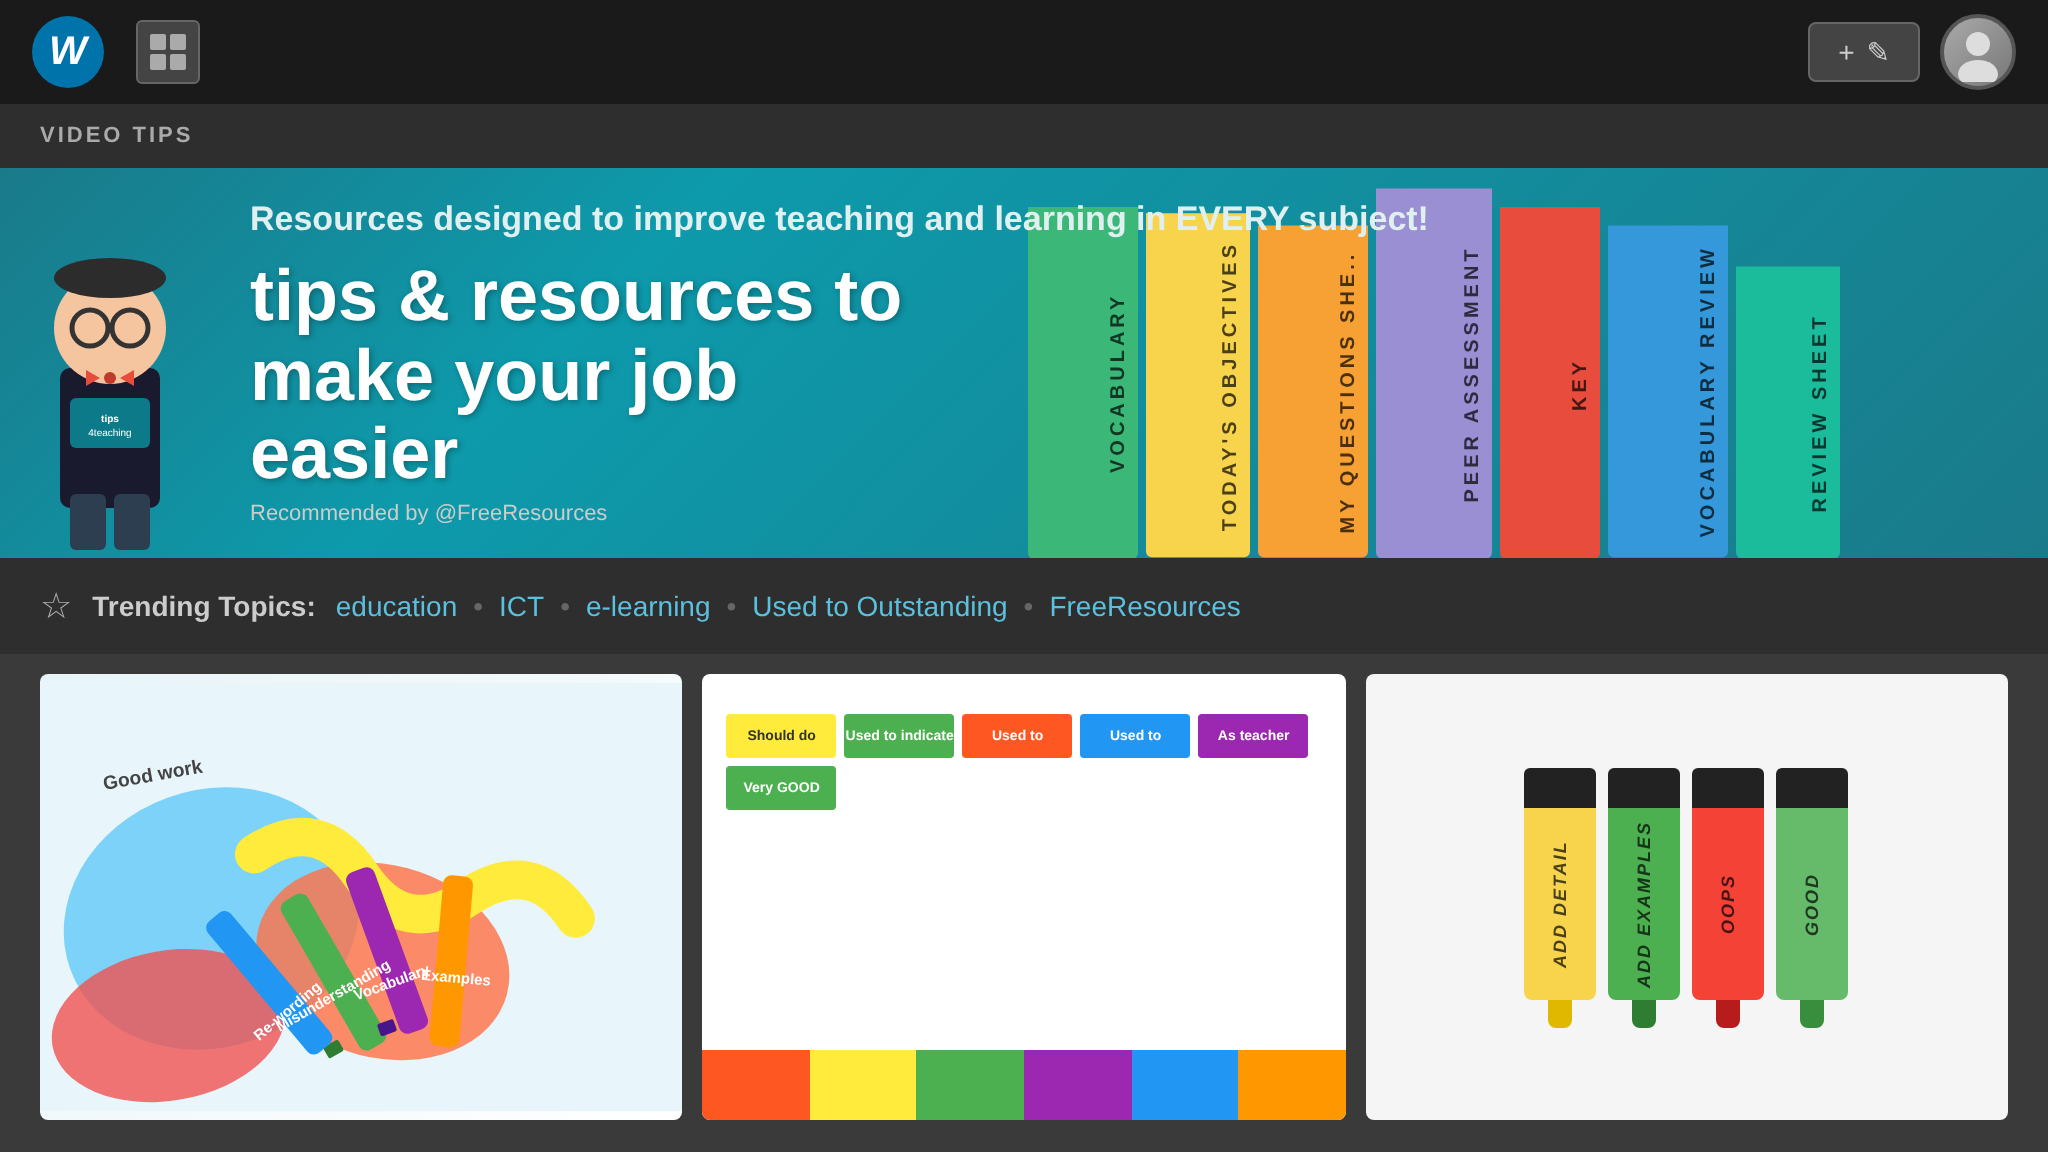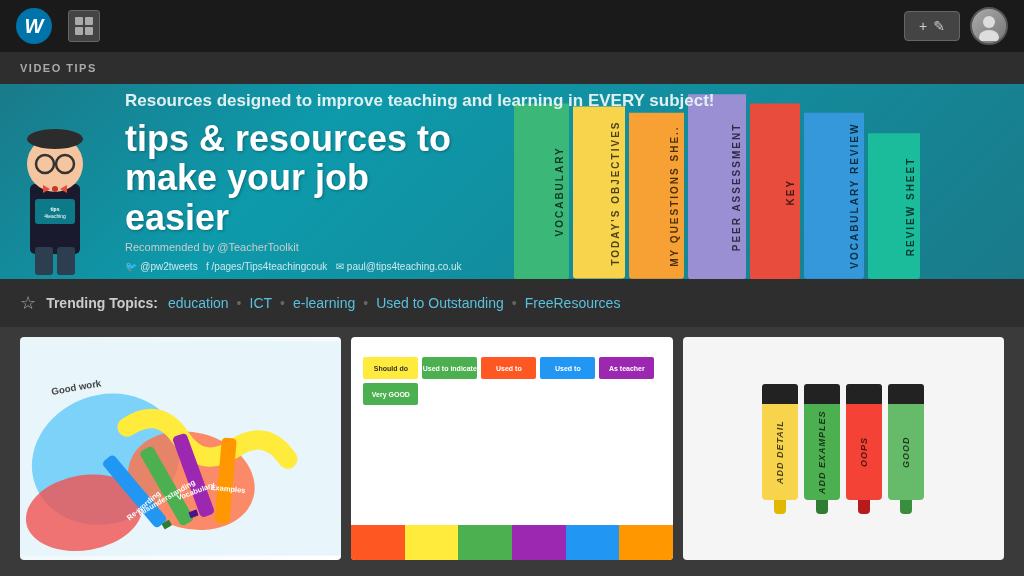--- a/index.html
+++ b/index.html
@@ -389,26 +389,21 @@
     </svg>
   </div>
 
   <div id="banner-content" style="padding-left: 125px;">
     <div id="banner-top-text">Resources designed to improve teaching and learning in EVERY subject!</div>
     <div id="banner-main-title">
       <span>tips &amp; resources to</span><br>
       <span>make your job</span><br>
       <span>easier</span>
     </div>
-    <div id="banner-subtitle">Recommended by @TeacherToolkit</div>
-    <div id="banner-social">
-      <span>🐦 @pw2tweets</span>&nbsp;&nbsp;
-      <span>f /pages/Tips4teachingcouk</span>&nbsp;&nbsp;
-      <span>✉ paul@tips4teaching.co.uk</span>
-    </div>
+    <div id="banner-subtitle">Recommended by @FreeResources</div>
   </div>
 
   <div id="banner-books">
     <div class="book" style="background:#3bb878; width:55px; height:90%;">VOCABULARY</div>
     <div class="book" style="background:#f7d44c; width:52px; height:88%;">TODAY'S OBJECTIVES</div>
     <div class="book" style="background:#f7a034; width:55px; height:85%;">MY QUESTIONS SHE..</div>
     <div class="book" style="background:#9b8fd4; width:58px; height:95%;">PEER ASSESSMENT</div>
     <div class="book" style="background:#e74c3c; width:50px; height:90%;">KEY</div>
     <div class="book" style="background:#3498db; width:60px; height:85%;">VOCABULARY REVIEW</div>
     <div class="book" style="background:#1abc9c; width:52px; height:75%;">REVIEW SHEET</div>

